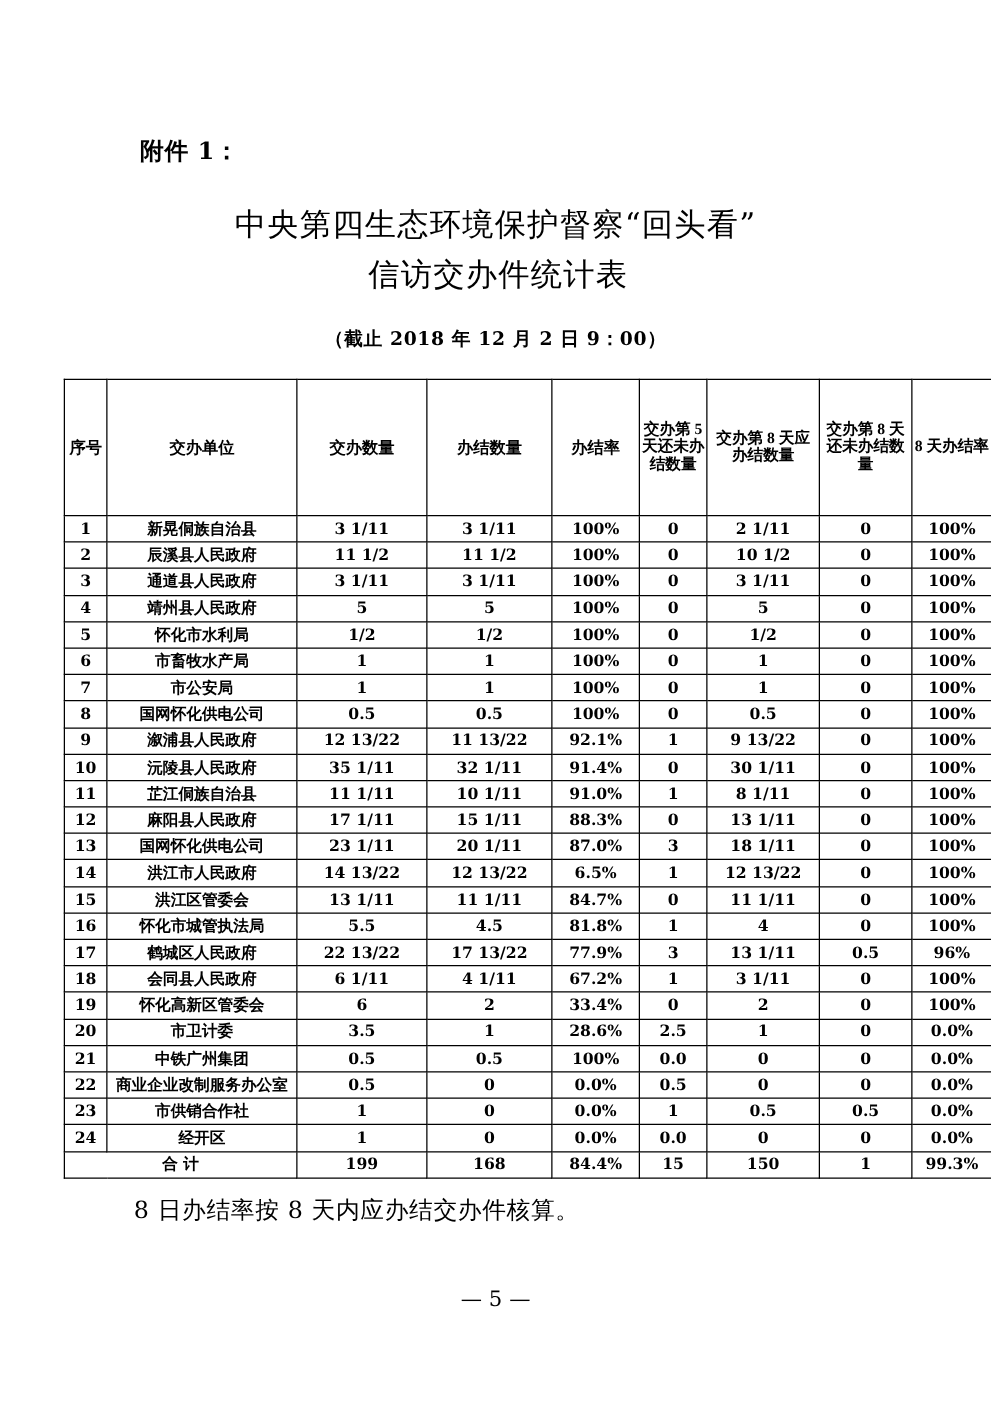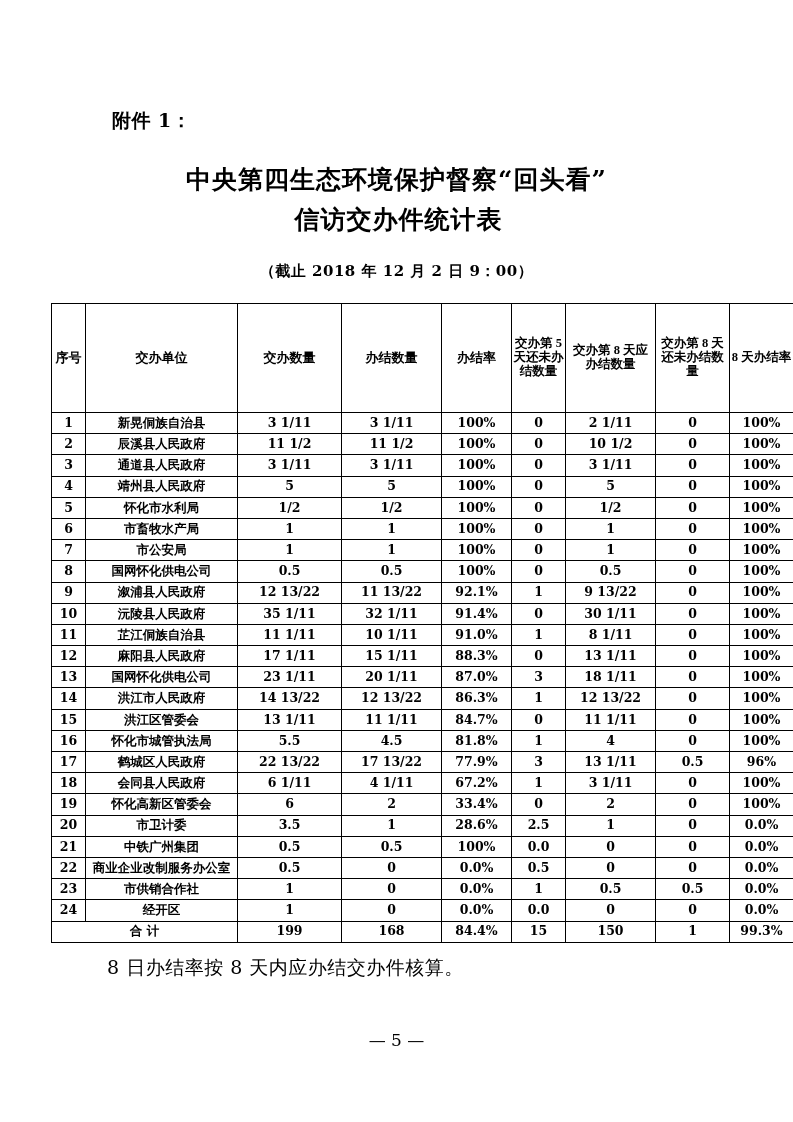--- a/index.html
+++ b/index.html
@@ -32,21 +32,21 @@
     letter-spacing: 0.5px;
     font-family: "DejaVu Serif", "Liberation Serif", serif;
   }
   .doc-title {
     position: absolute;
     left: 0;
     top: 160px;
     width: 793px;
     text-align: center;
     font-size: 25px;
-    font-weight: bold;
+    font-weight: normal;
     line-height: 40px;
     letter-spacing: 1px;
     font-family: "DejaVu Serif", "Liberation Serif", serif;
   }
   .doc-title .line2 {
     display: block;
     padding-left: 4px;
   }
   .doc-subtitle {
     position: absolute;
@@ -312,21 +312,21 @@
             <td class="num">3</td>
             <td class="num">18  1/11</td>
             <td class="num">0</td>
             <td class="num">100%</td>
           </tr>
         <tr>
             <td>14</td>
             <td>洪江市人民政府</td>
             <td class="num">14 13/22</td>
             <td class="num">12 13/22</td>
-            <td class="num">86.3%</td>
+            <td class="num">6.5%</td>
             <td class="num">1</td>
             <td class="num">12 13/22</td>
             <td class="num">0</td>
             <td class="num">100%</td>
           </tr>
         <tr>
             <td>15</td>
             <td>洪江区管委会</td>
             <td class="num">13  1/11</td>
             <td class="num">11  1/11</td>

